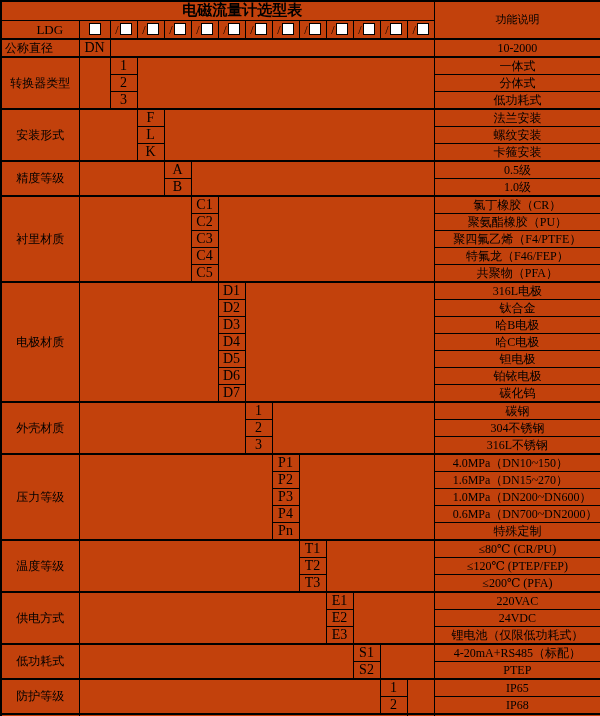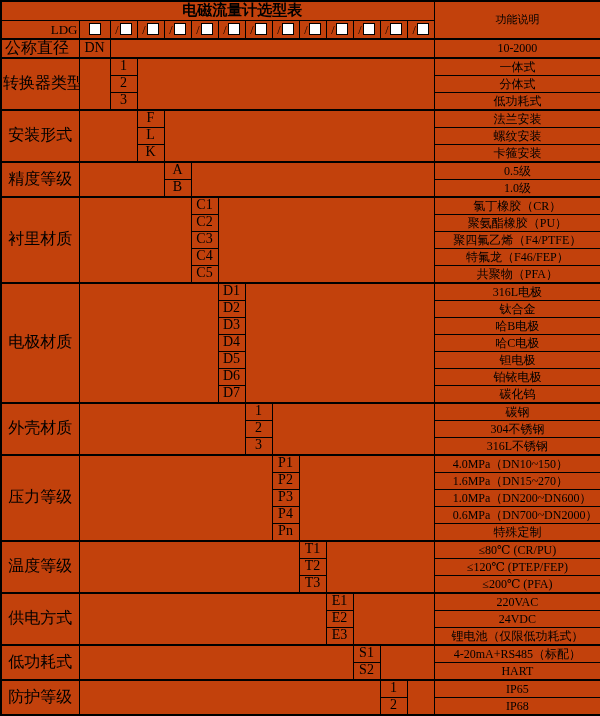--- a/index.html
+++ b/index.html
@@ -5,25 +5,25 @@
   html,body{margin:0;padding:0;background:#fff}
   #sheet{width:600px;height:716px;background:#c2410c}
   table{border-collapse:collapse;table-layout:fixed;width:600px;height:716px;
         border:2px solid #000;color:#000;
         font-family:"Liberation Serif","DejaVu Serif",serif}
   td{border:1px solid #000;padding:0 1px;text-align:center;font-size:13px;
      line-height:1.05;height:16px;overflow:hidden;white-space:nowrap}
   tr.group-start td{border-top:2px solid #000}
   .title-cell{font-size:15px;font-weight:bold;padding-left:50px;height:18px}
   .func-header{font-size:11px}
-  .model-prefix{text-align:right;padding-left:20px;font-size:13px;height:17px}
+  .model-prefix{text-align:center;padding-left:20px;font-size:13px;height:17px}
   .model-box{font-size:12px}
   .sq{display:inline-block;width:10px;height:10px;border:1px solid #000;
       vertical-align:-1px;margin-left:1px;background:#fff}
-  .label{font-size:16px}
+  .label{font-size:12px}
   .label.left{text-align:left;padding-left:3px}
   .code{font-size:14px}
   .desc{font-size:12px}
   .desc.left{text-align:left;padding-left:18px}
 </style>
 </head>
 <body>
 
 <div id="sheet">
   <table>
@@ -237,21 +237,21 @@
         </tr>
         <tr class="group-start">
           <td rowspan="2" class="label">低功耗式</td>
           <td rowspan="2" colspan="10"></td>
           <td class="code">S1</td>
           <td rowspan="2" colspan="2"></td>
           <td class="desc">4-20mA+RS485（标配）</td>
         </tr>
         <tr>
           <td class="code">S2</td>
-          <td class="desc">HART</td>
+          <td class="desc">PTEP</td>
         </tr>
         <tr class="group-start">
           <td rowspan="2" class="label">防护等级</td>
           <td rowspan="2" colspan="11"></td>
           <td class="code">1</td>
           <td rowspan="2" colspan="1"></td>
           <td class="desc">IP65</td>
         </tr>
         <tr>
           <td class="code">2</td>

